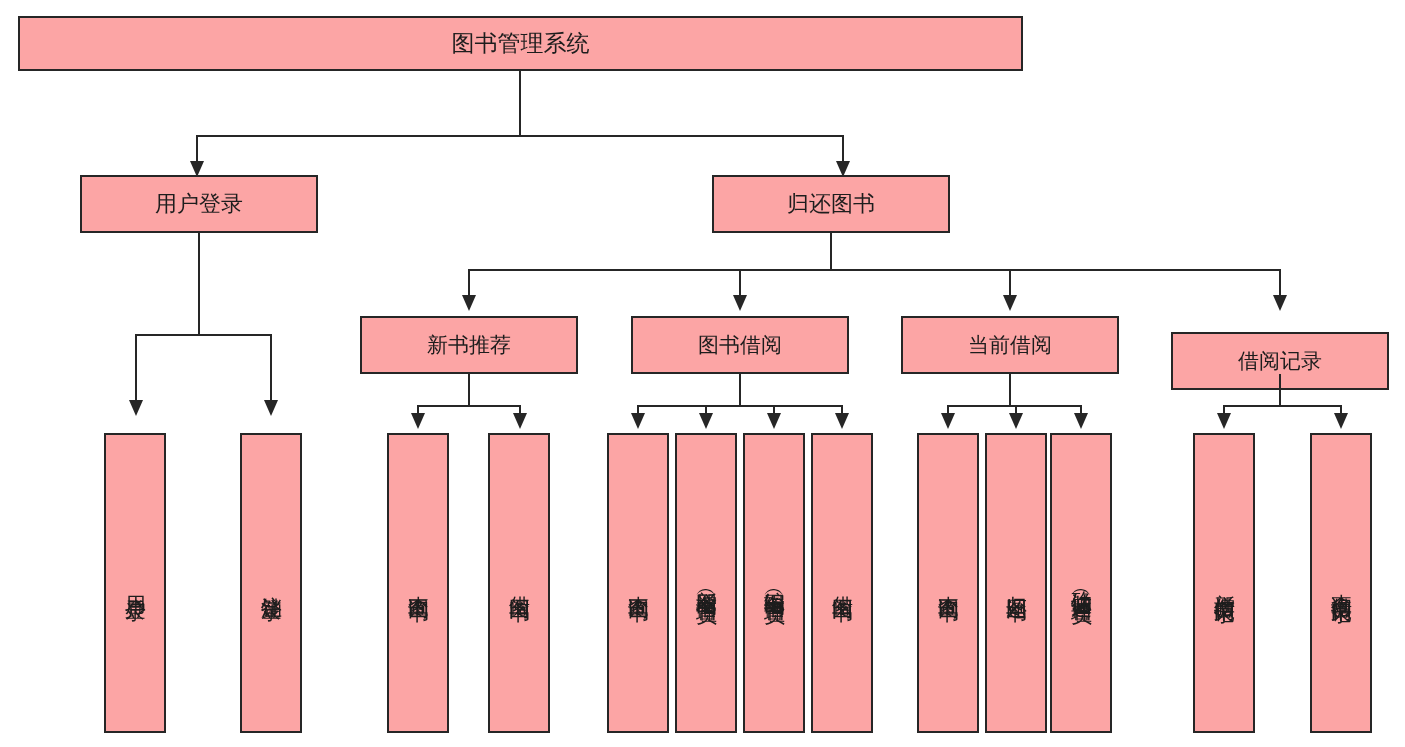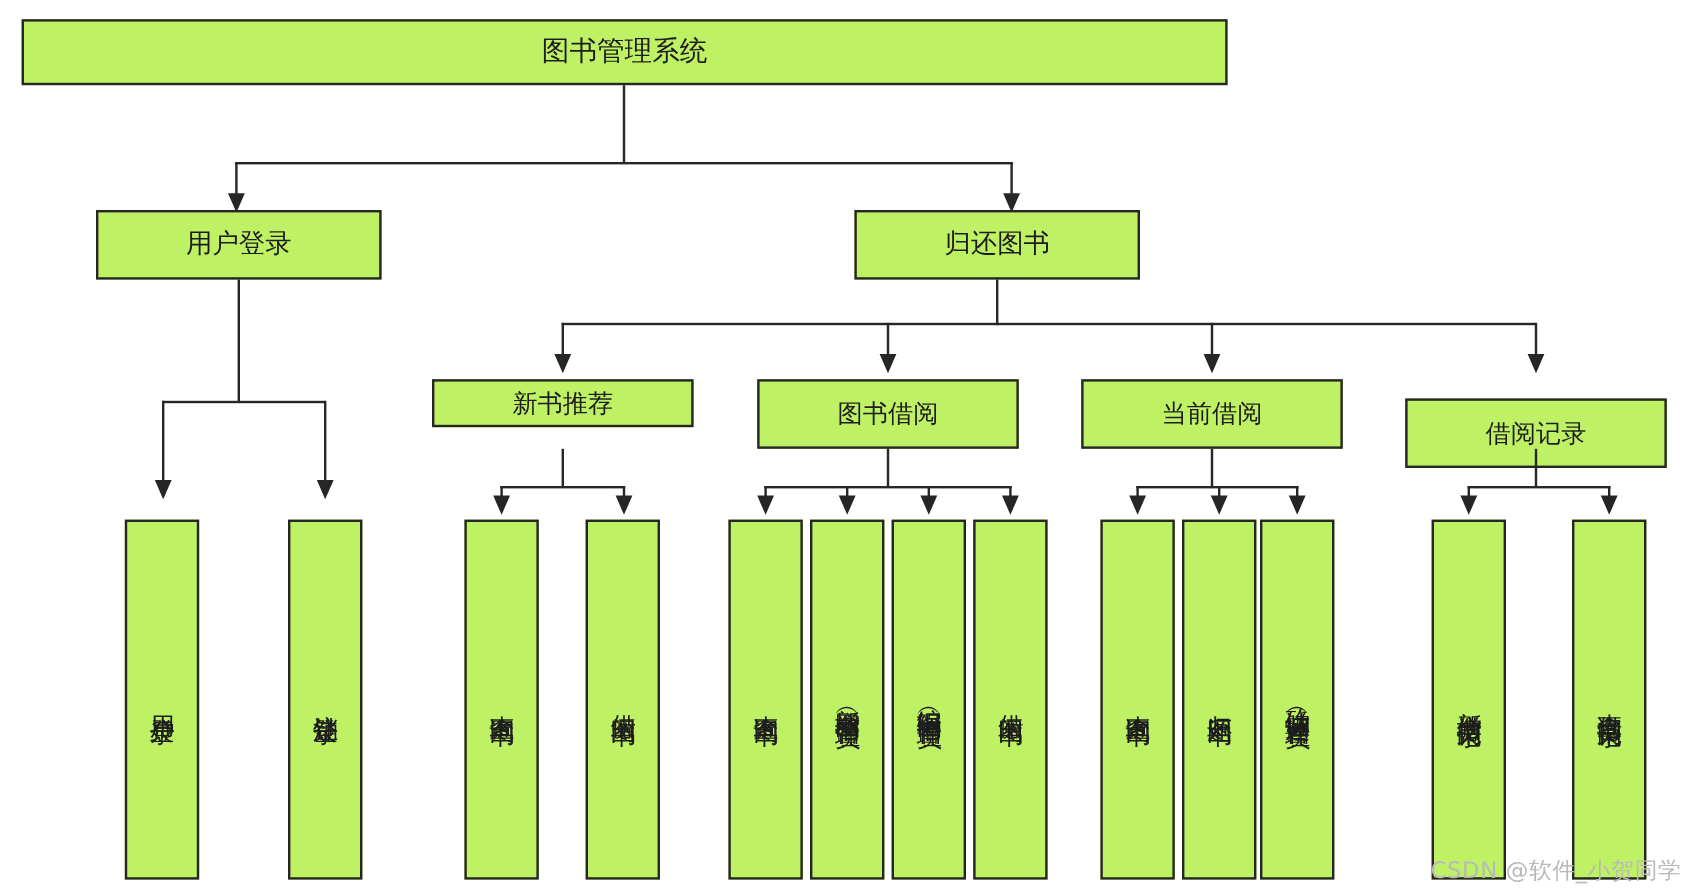--- a/index.html
+++ b/index.html
@@ -12,21 +12,21 @@
     width:1405px;
     height:747px;
     background:#ffffff;
     overflow:hidden;
   }
   
   .node{
     position:absolute;
     box-sizing:border-box;
     border:2px solid #262626;
-    background:#bef264;
+    background:#fca5a5;
     display:flex;
     align-items:center;
     justify-content:center;
     text-align:right;
     line-height:1.18;
     color:#1d1d1d;
   }
   .node.root{font-size:23px;}
   .node.lvl1{font-size:22px;}
   .node.lvl2{font-size:21px;}
@@ -100,21 +100,21 @@
   <div class="hline" style="left:468px;top:269px;width:812px;"></div>
   <div class="vline" style="left:468px;top:269px;height:28px;"></div>
   <div class="arrow" style="left:462px;top:295px;"></div>
   <div class="vline" style="left:739px;top:269px;height:28px;"></div>
   <div class="arrow" style="left:733px;top:295px;"></div>
   <div class="vline" style="left:1009px;top:269px;height:28px;"></div>
   <div class="arrow" style="left:1003px;top:295px;"></div>
   <div class="vline" style="left:1279px;top:269px;height:28px;"></div>
   <div class="arrow" style="left:1273px;top:295px;"></div>
 
-  <div class="node lvl2" style="left:360px;top:316px;width:218px;height:40px;">
+  <div class="node lvl2" style="left:360px;top:316px;width:218px;height:58px;">
     <span class="lbl">新书推荐</span>
   </div>
   <div class="node lvl2" style="left:901px;top:316px;width:218px;height:58px;">
     <span class="lbl">当前借阅</span>
   </div>
   <div class="node lvl2" style="left:631px;top:316px;width:218px;height:58px;">
     <span class="lbl">图书借阅</span>
   </div>
   <div class="node lvl2" style="left:1171px;top:316px;width:218px;height:58px;margin-top:16px;">
     <span class="lbl">借阅记录</span>
@@ -191,15 +191,14 @@
     <span class="lbl">确认归还（管理员）</span>
   </div>
 
   <div class="node leaf" style="left:1193px;top:433px;width:62px;height:300px;">
     <span class="lbl">新增借阅记录</span>
   </div>
   <div class="node leaf" style="left:1310px;top:433px;width:62px;height:300px;">
     <span class="lbl">查询借阅记录</span>
   </div>
 
-  <div id="watermark" style="left:1192px;top:713px;">CSDN @软件_小贺同学</div>
 
 </div>
 
 </body></html>

